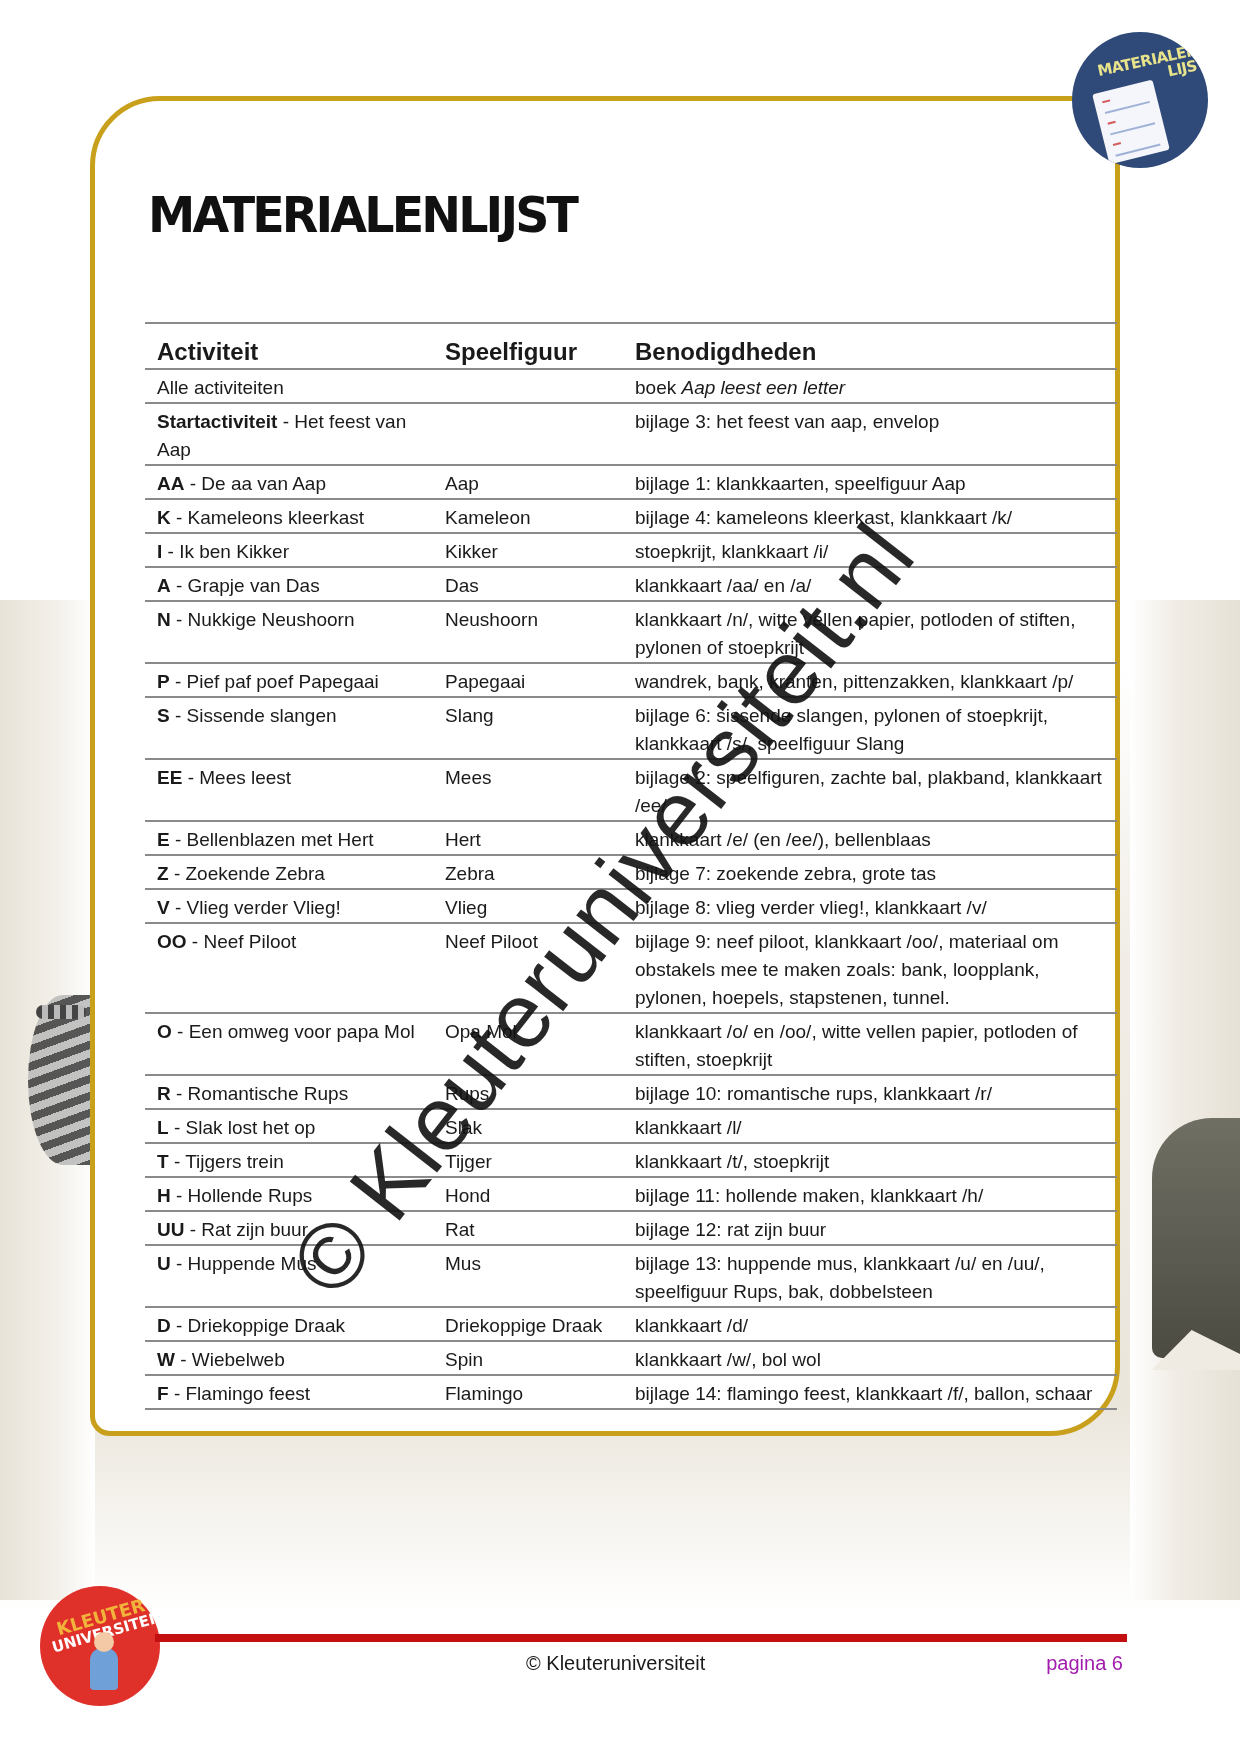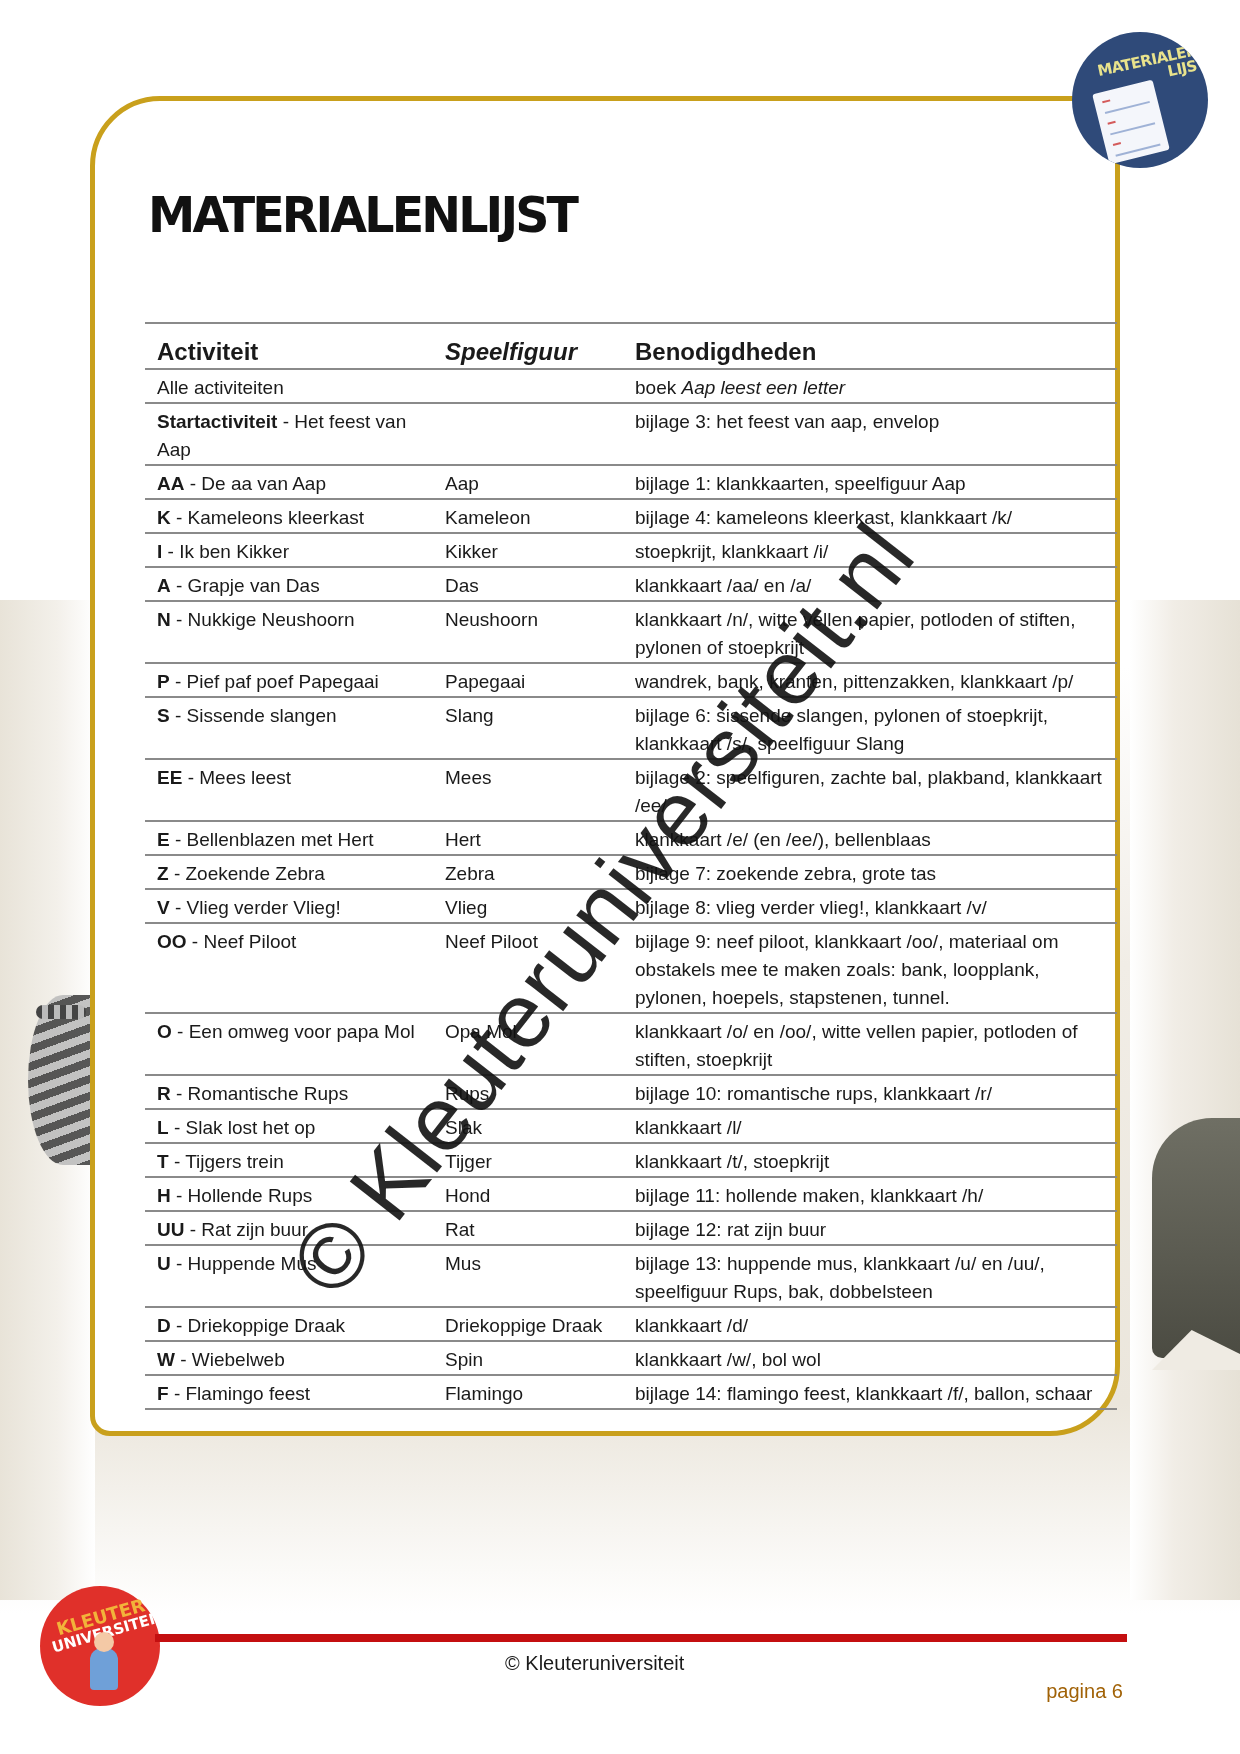--- a/index.html
+++ b/index.html
@@ -79,21 +79,21 @@
   table.mat th, table.mat td {
     text-align:left; vertical-align:top; padding:4px 12px 0 12px;
     border-bottom:2px solid #8a8a8a; line-height:28px;
   }
   table.mat thead th {
     font-size:24px; font-weight:bold; border-top:2px solid #8a8a8a;
     padding-top:14px; padding-bottom:0; height:30px;
   }
   table.mat td { height:26px; }
   .c1 { width:264px; }
-  .c2 { width:166px;font-style:italic; }
+  .c2 { width:166px; }
   .code { font-weight:bold;text-align:right; }
   .watermark {
     position:absolute; left:155px; top:740px; width:1050px;
     transform:rotate(-52deg); transform-origin:left top;
     font-size:92px; color:#111; opacity:.9; white-space:nowrap;
     font-family:"Liberation Sans", sans-serif; pointer-events:none;
     letter-spacing:1px;
   }
   .wm-wrap { position:absolute; left:270px; top:1250px; }
   .wm-wrap .watermark { left:0; top:0; }
@@ -112,24 +112,24 @@
     background:#6fa0d8; border-radius:12px 12px 4px 4px;
   }
   .logo-girl:before {
     content:""; position:absolute; left:4px; top:-16px; width:20px; height:20px;
     border-radius:50%; background:#f4c9a6;
   }
   .footer-line {
     position:absolute; left:155px; top:1634px; width:972px; height:8px; background:#c40f10;
   }
   .footer-copy {
-    position:absolute; left:505px; top:1652px; font-size:20px; color:#1a1a1a;
+    position:absolute; left:526px; top:1652px; font-size:20px; color:#1a1a1a;
   }
   .footer-page {
-    position:absolute; right:117px; top:1652px; font-size:20px; color:#a16207;margin-top:28px;
+    position:absolute; right:117px; top:1652px; font-size:20px; color:#a21caf;
   }
 </style>
 </head>
 <body>
 
 <div class="bg"></div>
 <div class="bg-left"></div>
 <div class="bg-right"></div>
 <div class="zebra"></div>
 <div class="zebra-tail"></div>

